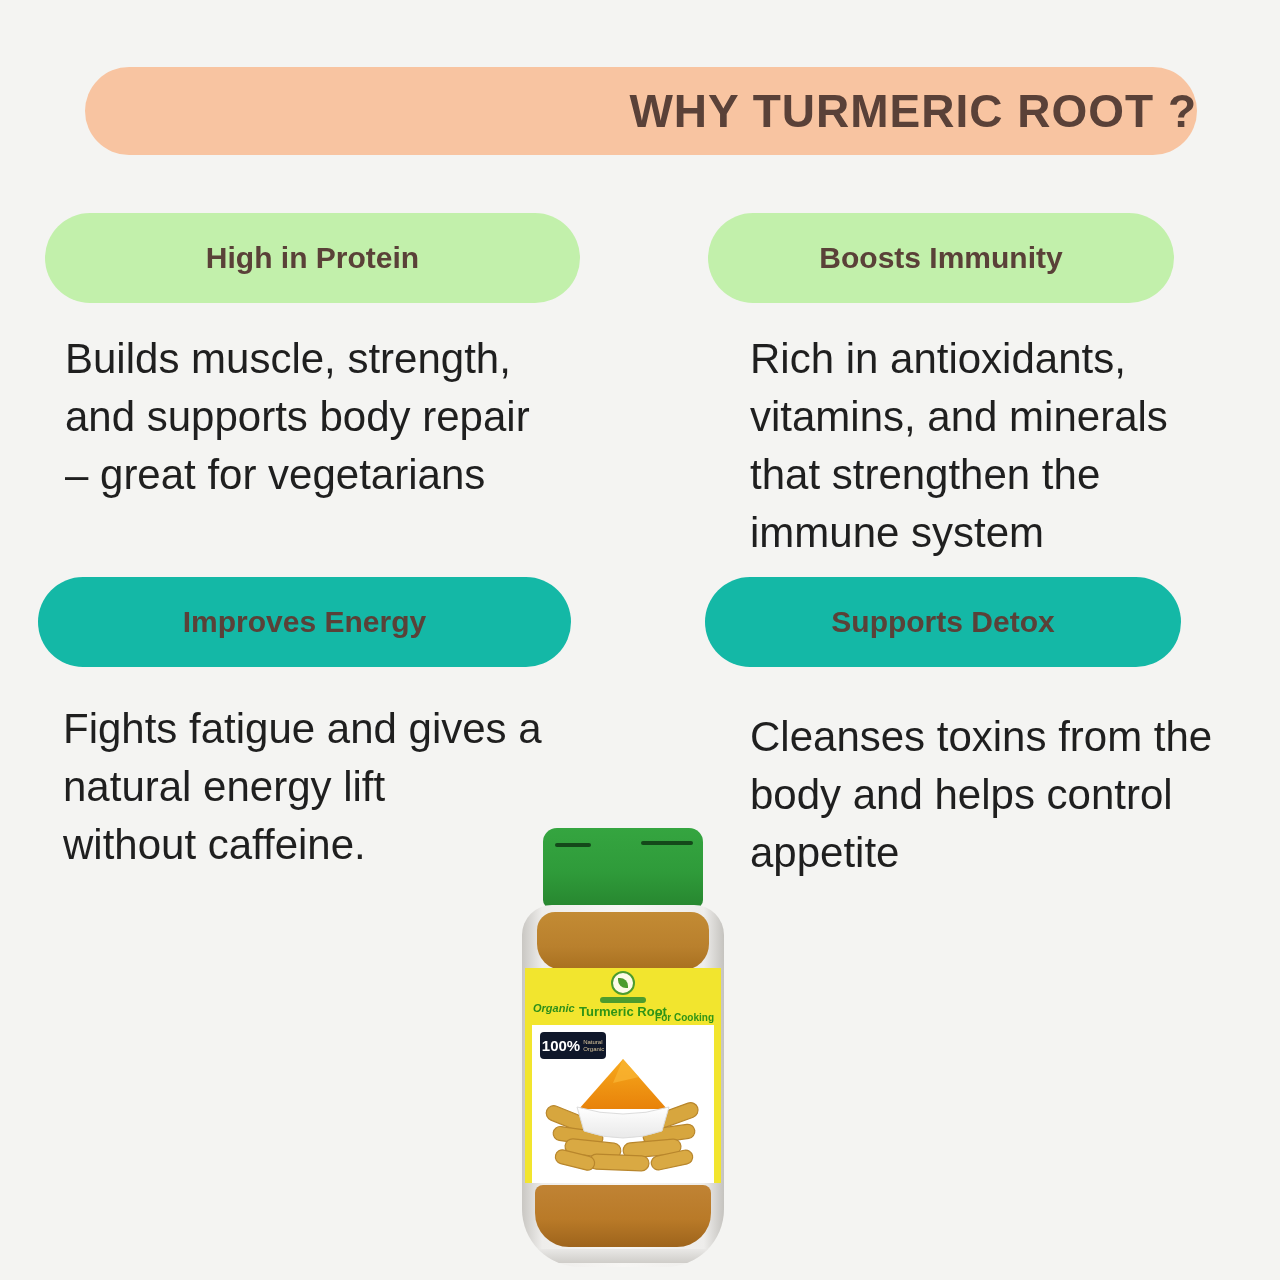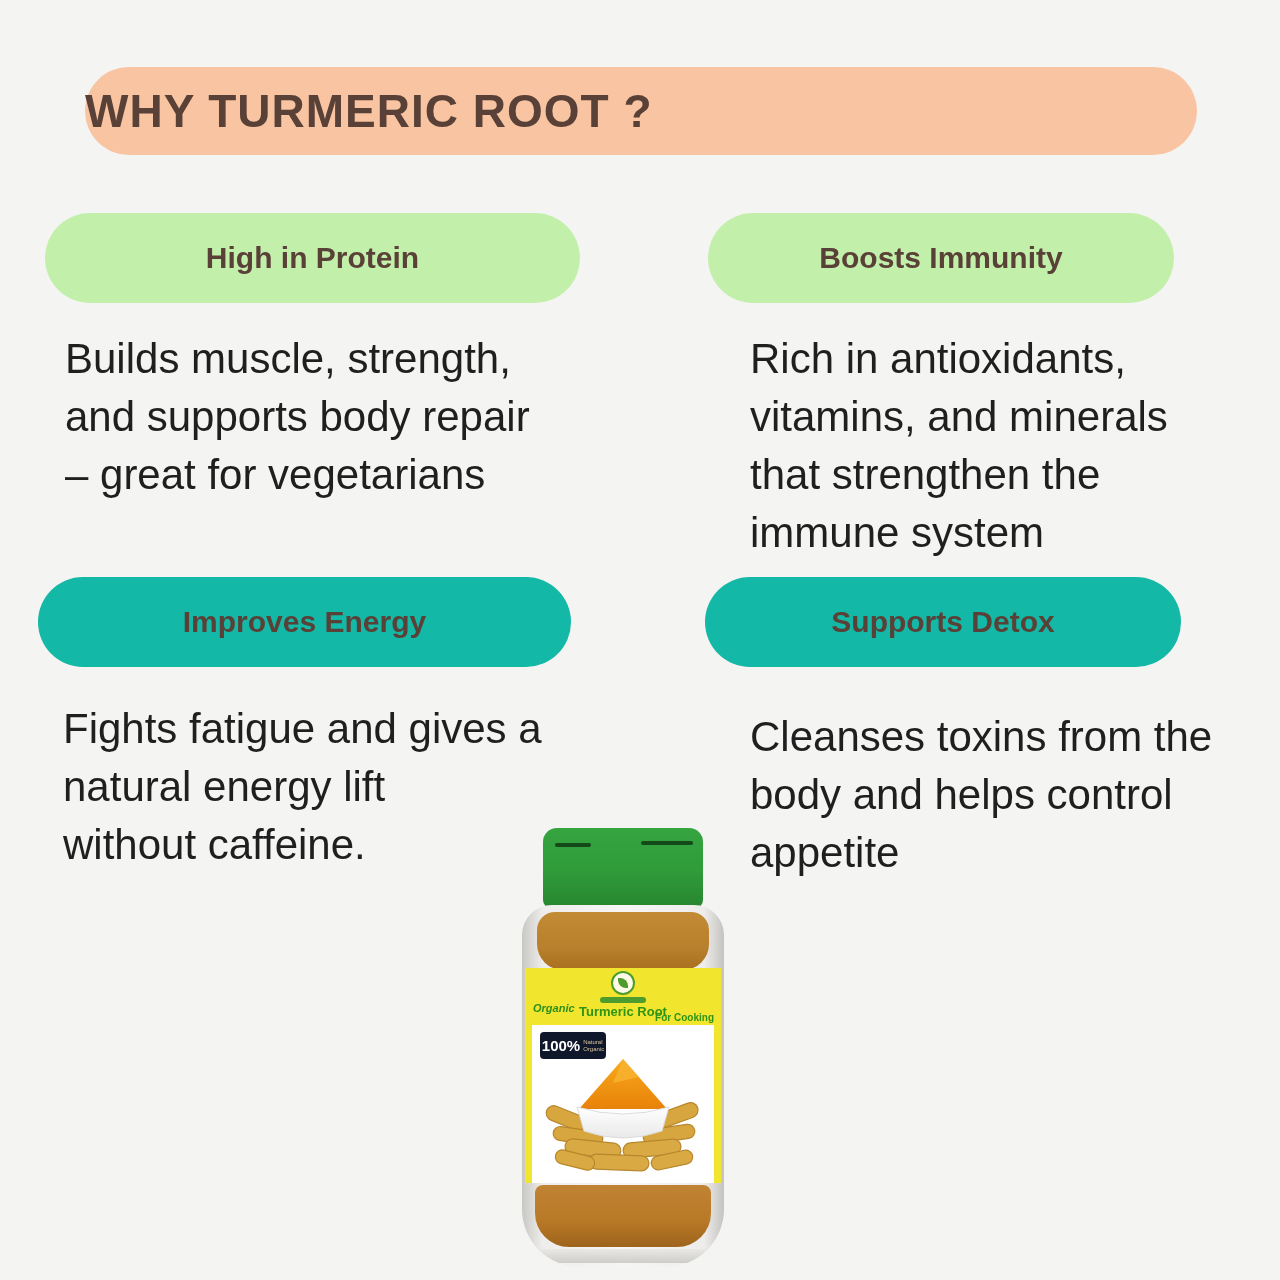--- a/index.html
+++ b/index.html
@@ -12,21 +12,21 @@
   }
   .canvas { position: absolute; inset: 0; width: 1280px; height: 1280px; }
 
   
   .title-banner {
     position: absolute;
     left: 85px; top: 67px;
     width: 1112px; height: 88px;
     background: #f8c4a1;
     border-radius: 44px;
-    display: flex; align-items: center; justify-content: flex-start;
+    display: flex; align-items: center; justify-content: flex-end;
   }
   .title-banner h1 {
     font-size: 46px; font-weight: bold;
     color: #5a4138; letter-spacing: 1px;
   }
 
   
   .badge {
     position: absolute; height: 90px;
     border-radius: 45px;

